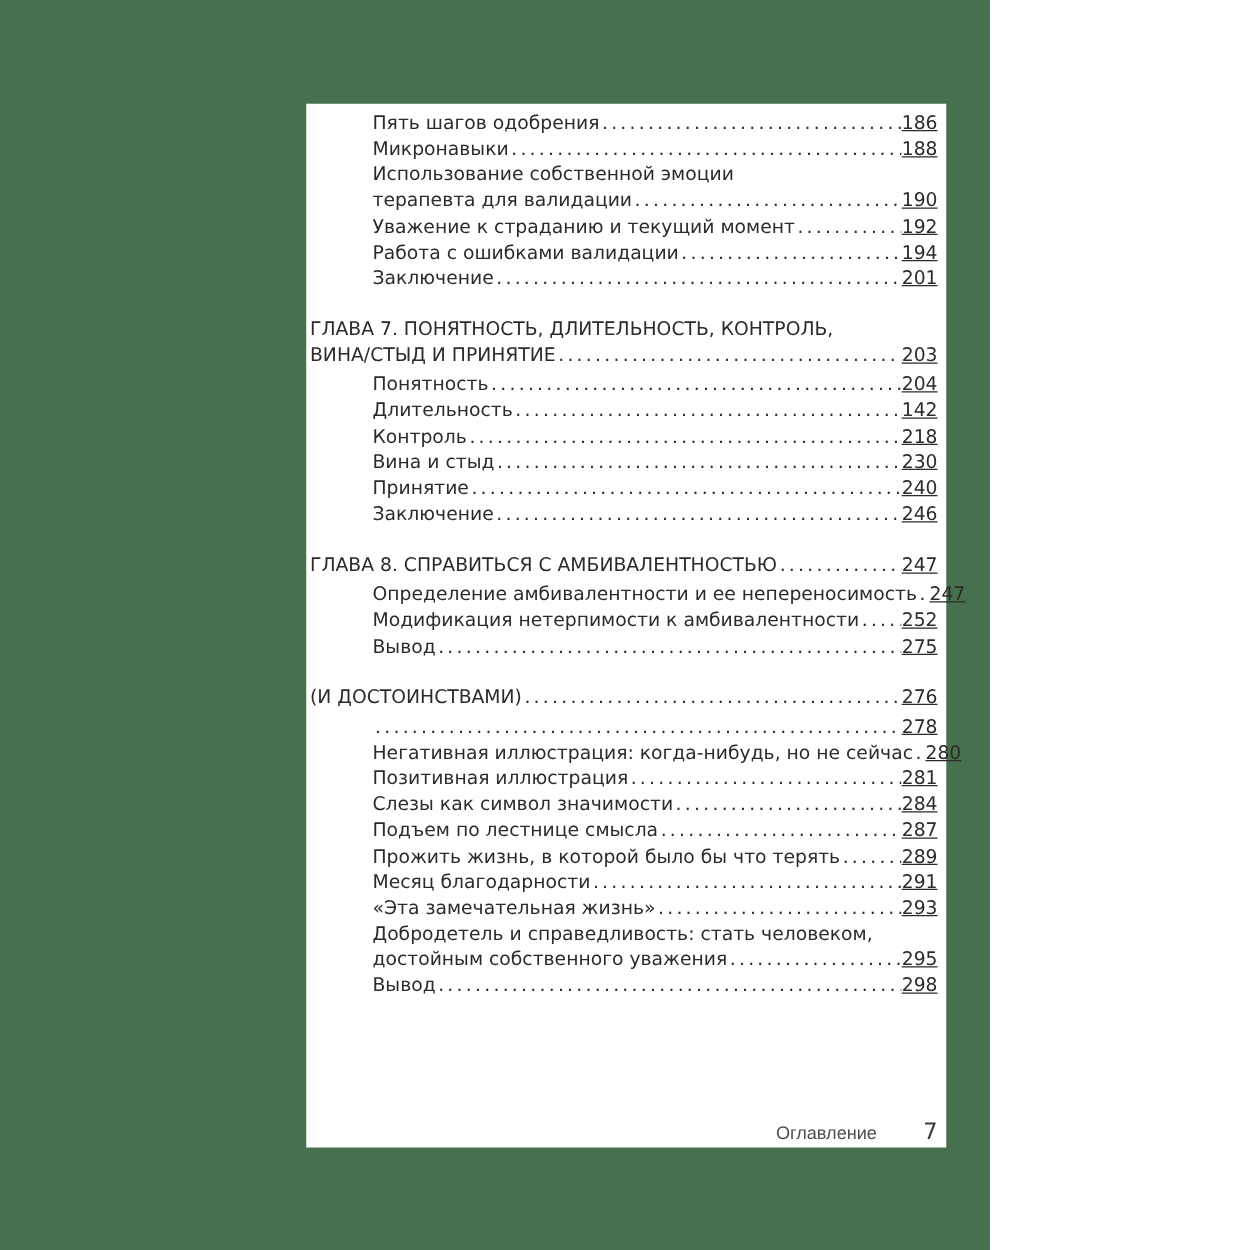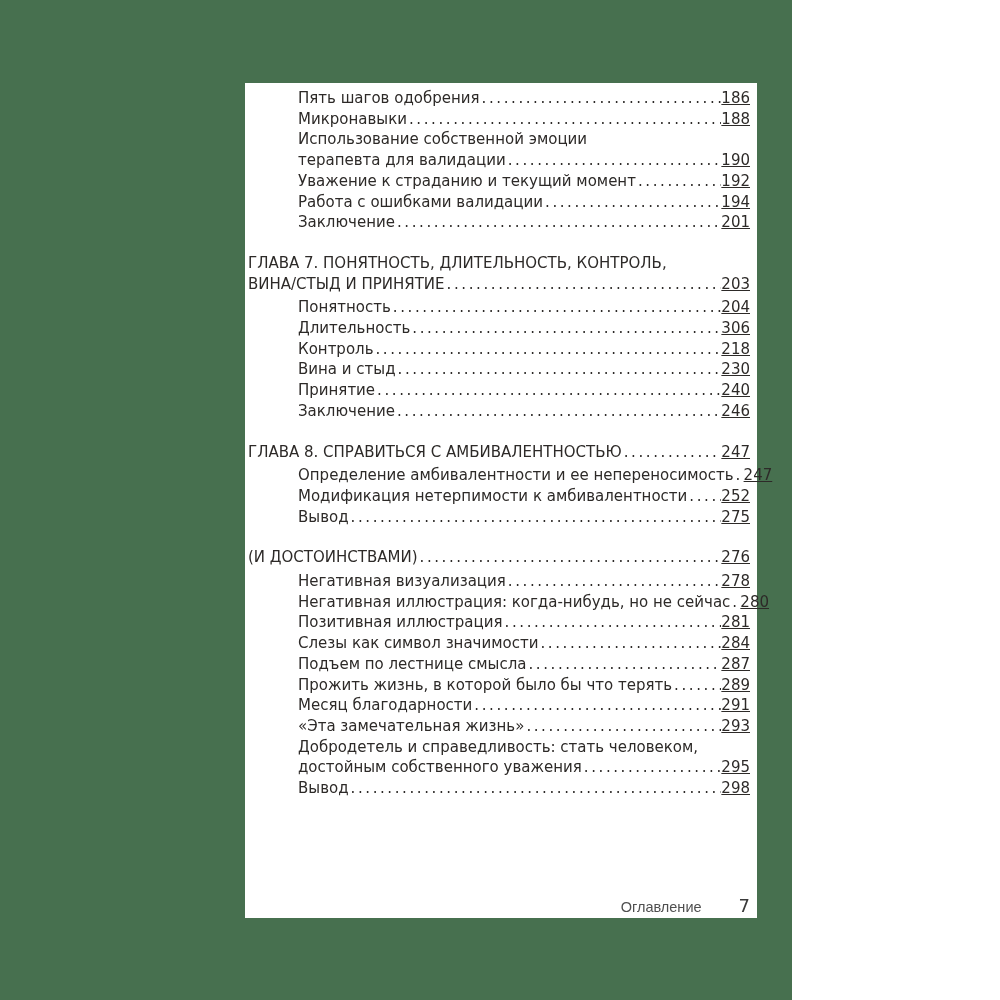--- a/index.html
+++ b/index.html
@@ -140,21 +140,21 @@
               <div class="toc-row">
                 <span class="toc-text">Понятность</span>
                 <span class="leader"></span>
                 <span class="toc-page">204</span>
               </div>
             </div>
             <div class="toc-item">
               <div class="toc-row">
                 <span class="toc-text">Длительность</span>
                 <span class="leader"></span>
-                <span class="toc-page">306</span>
+                <span class="toc-page">142</span>
               </div>
             </div>
             <div class="toc-item">
               <div class="toc-row">
                 <span class="toc-text">Контроль</span>
                 <span class="leader"></span>
                 <span class="toc-page">218</span>
               </div>
             </div>
             <div class="toc-item">
@@ -216,21 +216,20 @@
           <div class="toc-heading">
             <div class="toc-row">
               <span class="toc-text">(И ДОСТОИНСТВАМИ)</span>
               <span class="leader"></span>
               <span class="toc-page">276</span>
             </div>
           </div>
           <div class="toc-items">
             <div class="toc-item">
               <div class="toc-row">
-                <span class="toc-text">Негативная визуализация</span>
                 <span class="leader"></span>
                 <span class="toc-page">278</span>
               </div>
             </div>
             <div class="toc-item">
               <div class="toc-row">
                 <span class="toc-text">Негативная иллюстрация: когда-нибудь, но не сейчас</span>
                 <span class="leader"></span>
                 <span class="toc-page">280</span>
               </div>

